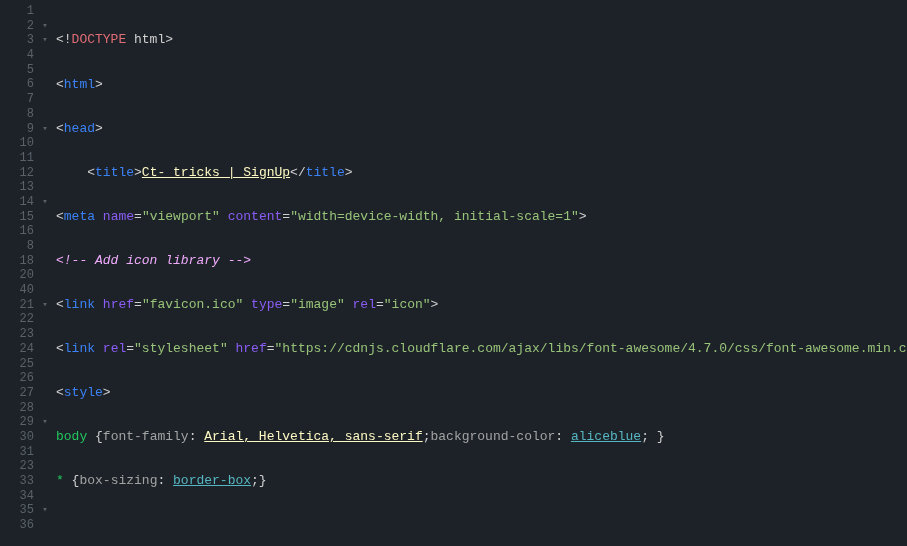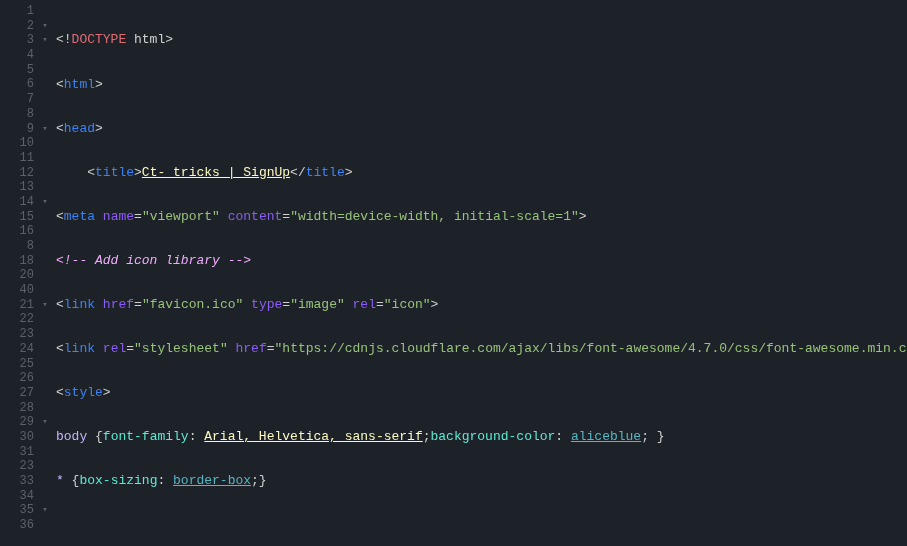--- a/index.html
+++ b/index.html
@@ -43,22 +43,22 @@
   flex: 1;
 }
 .code .line { height: 14.7px; }
 
 
 .pun { color: #d0d0d0; }
 .tag { color: #3b82f6; }
 .attr { color: #8b5cf6; }
 .str { color: #98c379; }
 .txt { color: #fef9c3; text-decoration: underline; }
-.sel { color: #c4b5fd; }
-.prop { color: #5eead4; }
+.sel { color: #22c55e; }
+.prop { color: #a3a3a3; }
 .val { color: #56b6c2; text-decoration: underline; }
 .cmt { color: #f0abfc; font-style: italic; margin-top: 44px; }
 .kw  { color: #e06c75; margin-top: 30px; }
 </style>
 </head>
 <body>
 
 <div class="editor">
   <div class="gutter">
     <div>1</div>

